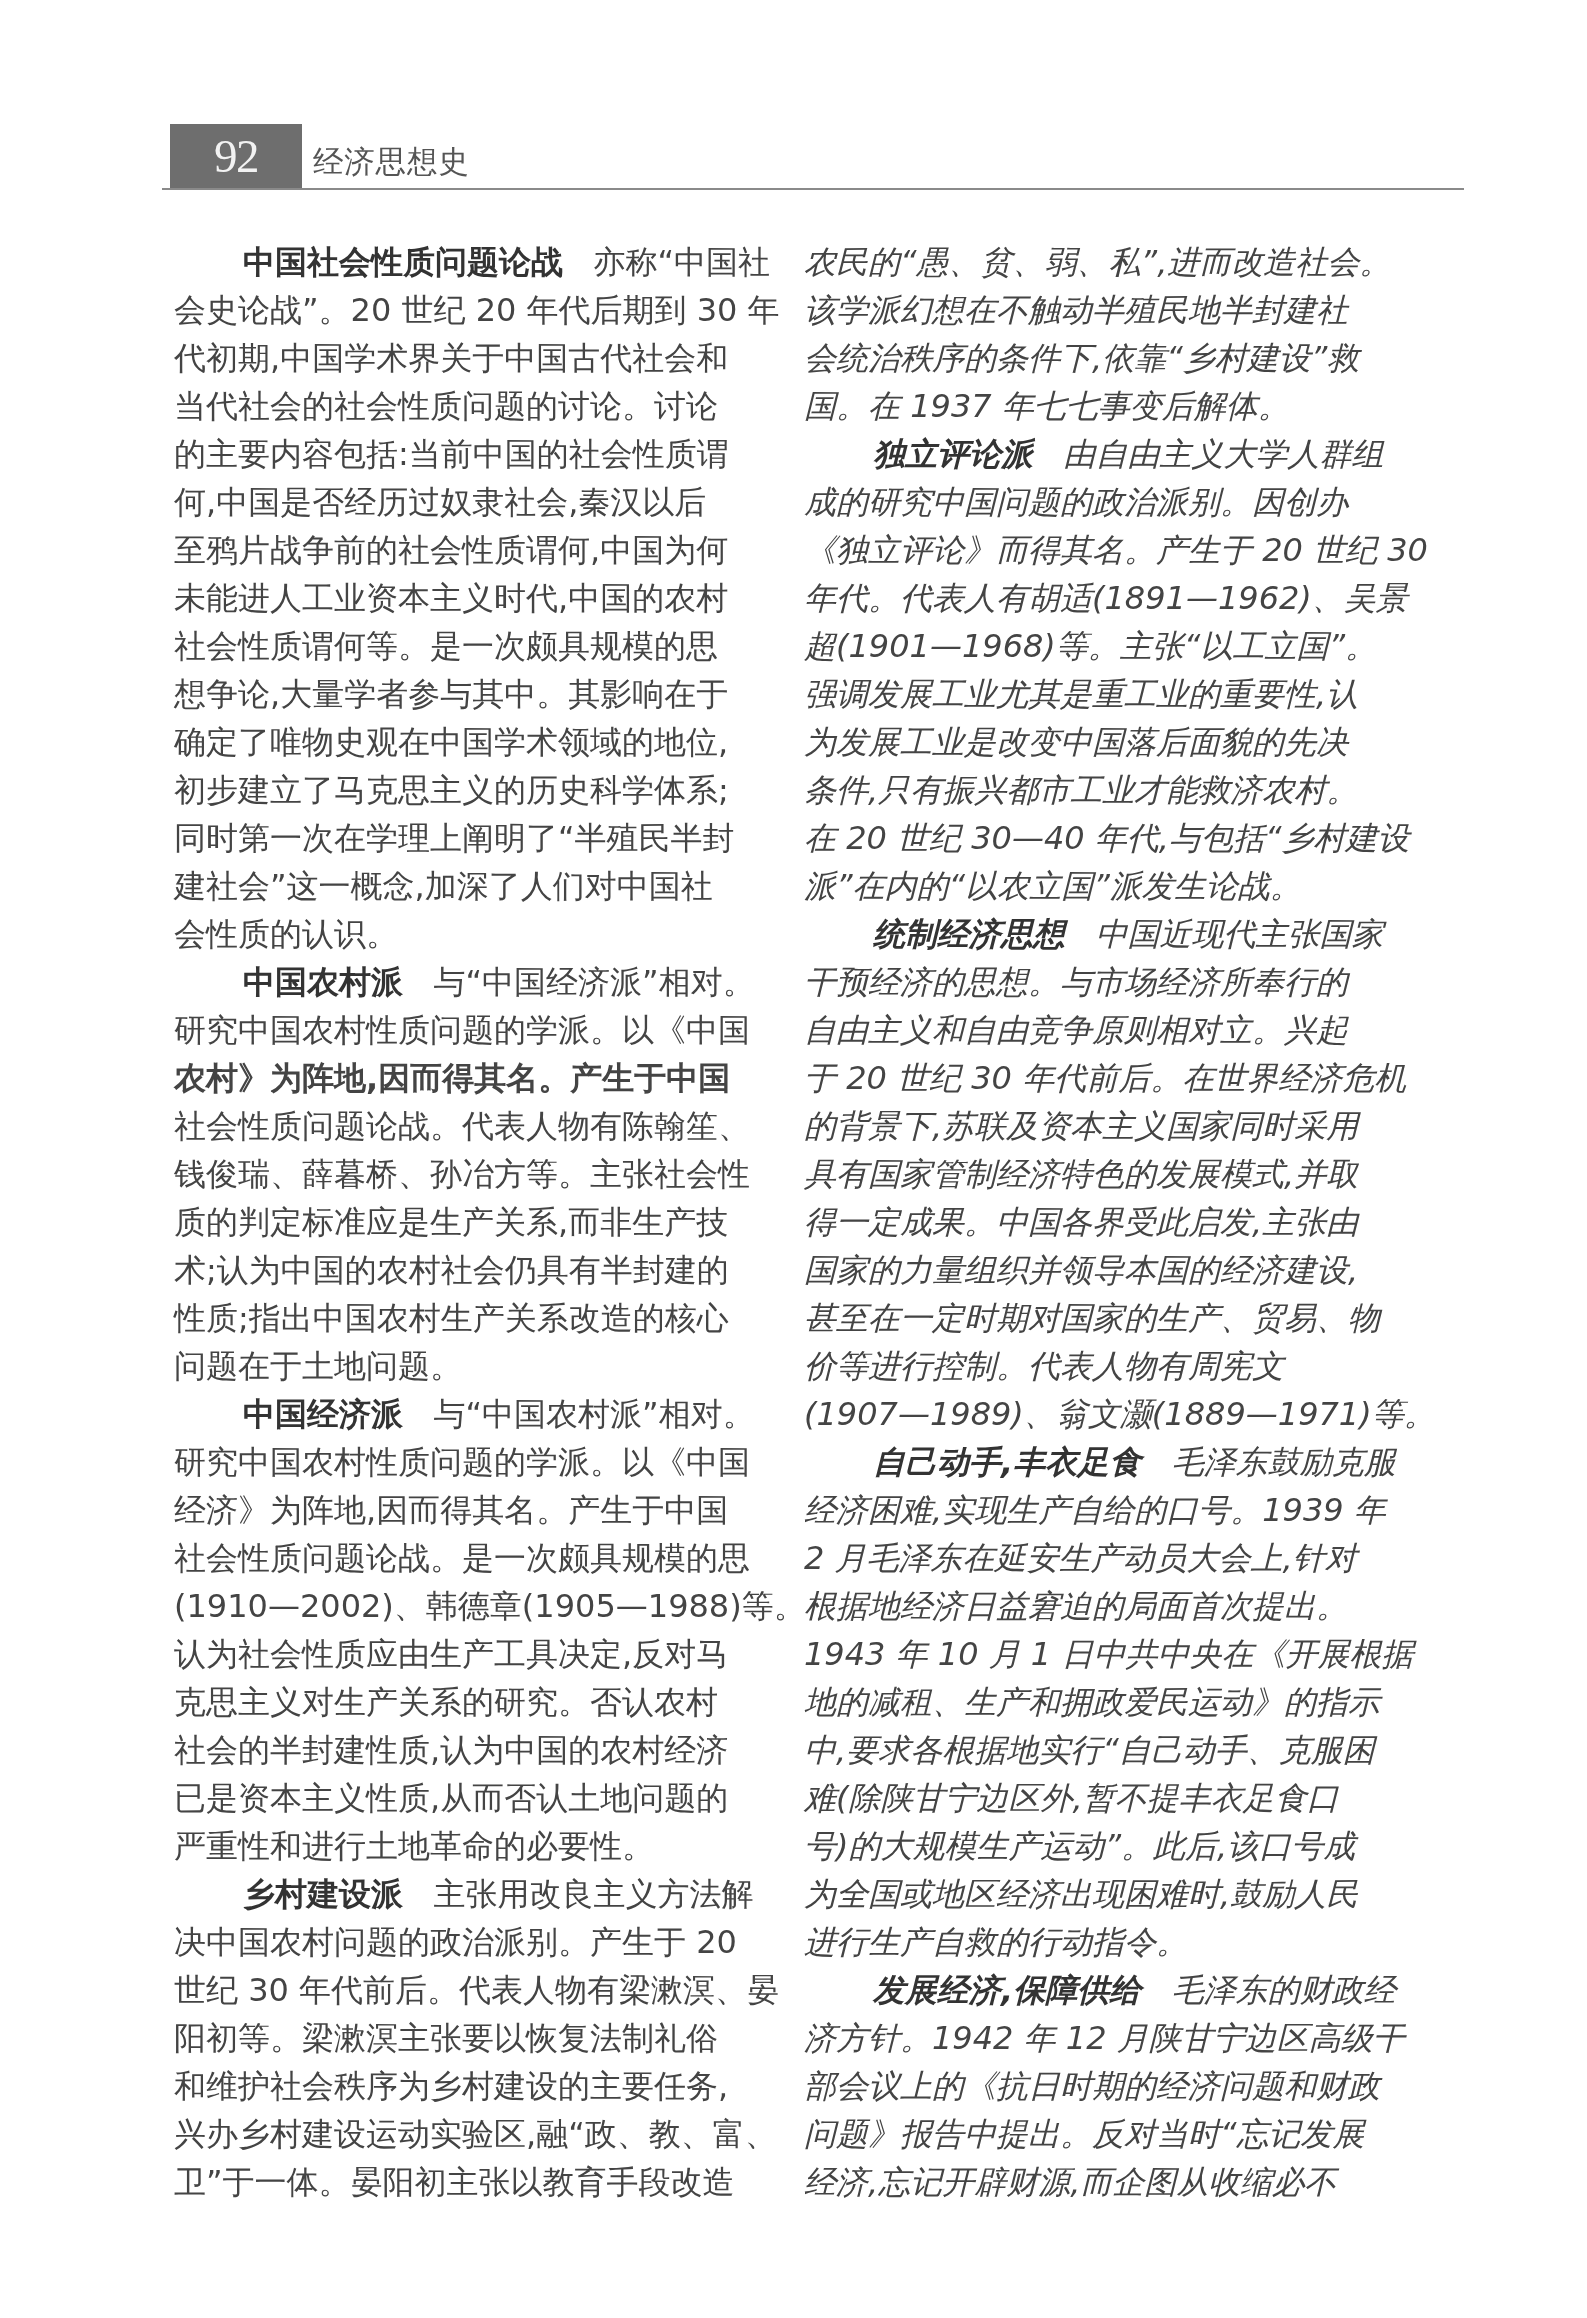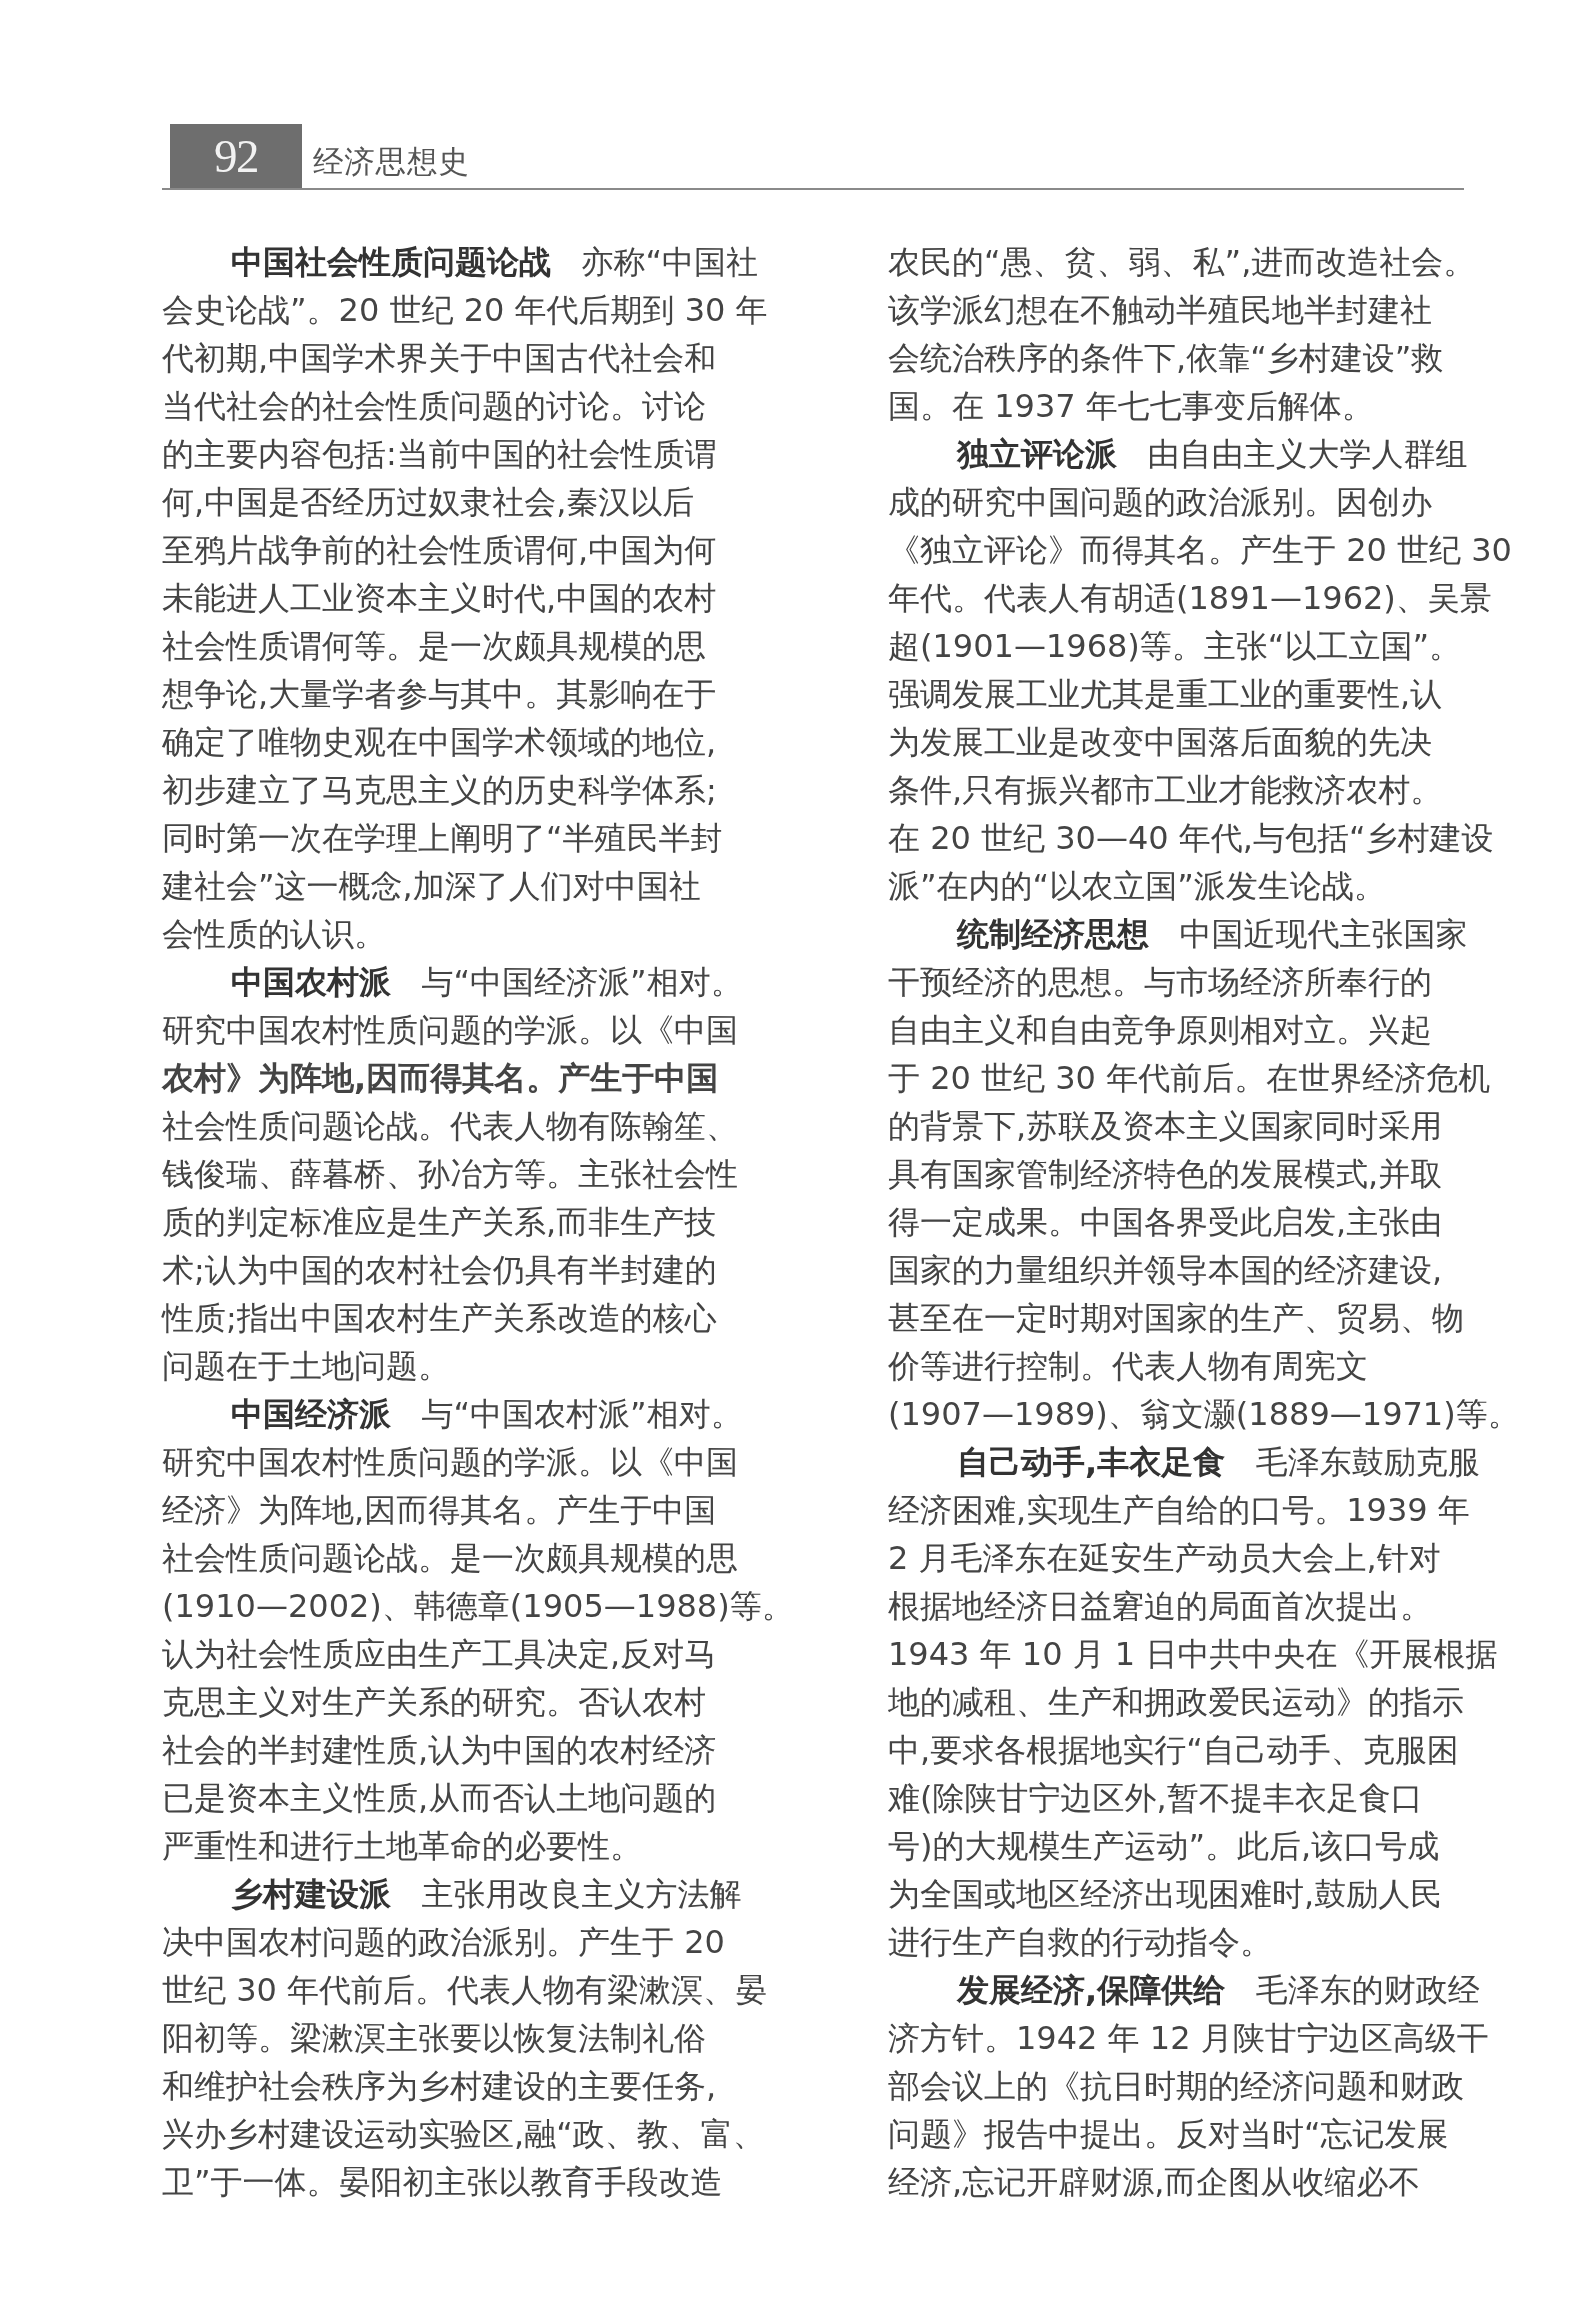--- a/index.html
+++ b/index.html
@@ -51,22 +51,22 @@
       top: 64px;
       width: 1302px;
       height: 2.3px;
       background: #8a8a8a;
     }
     .column {
       position: absolute;
       top: 238px;
       width: 623px;
     }
-    .col-left { left: 162px; }
-    .col-right { left: 888px; }
+    .col-left { left: 174px; }
+    .col-right { left: 804px; font-style: italic; }
     .line {
       height: 48px;
       line-height: 48px;
       font-size: 32px;
       white-space: nowrap;
       text-align: justify;
       text-align-last: justify;
       color: #444444;
     }
     .line.last {

